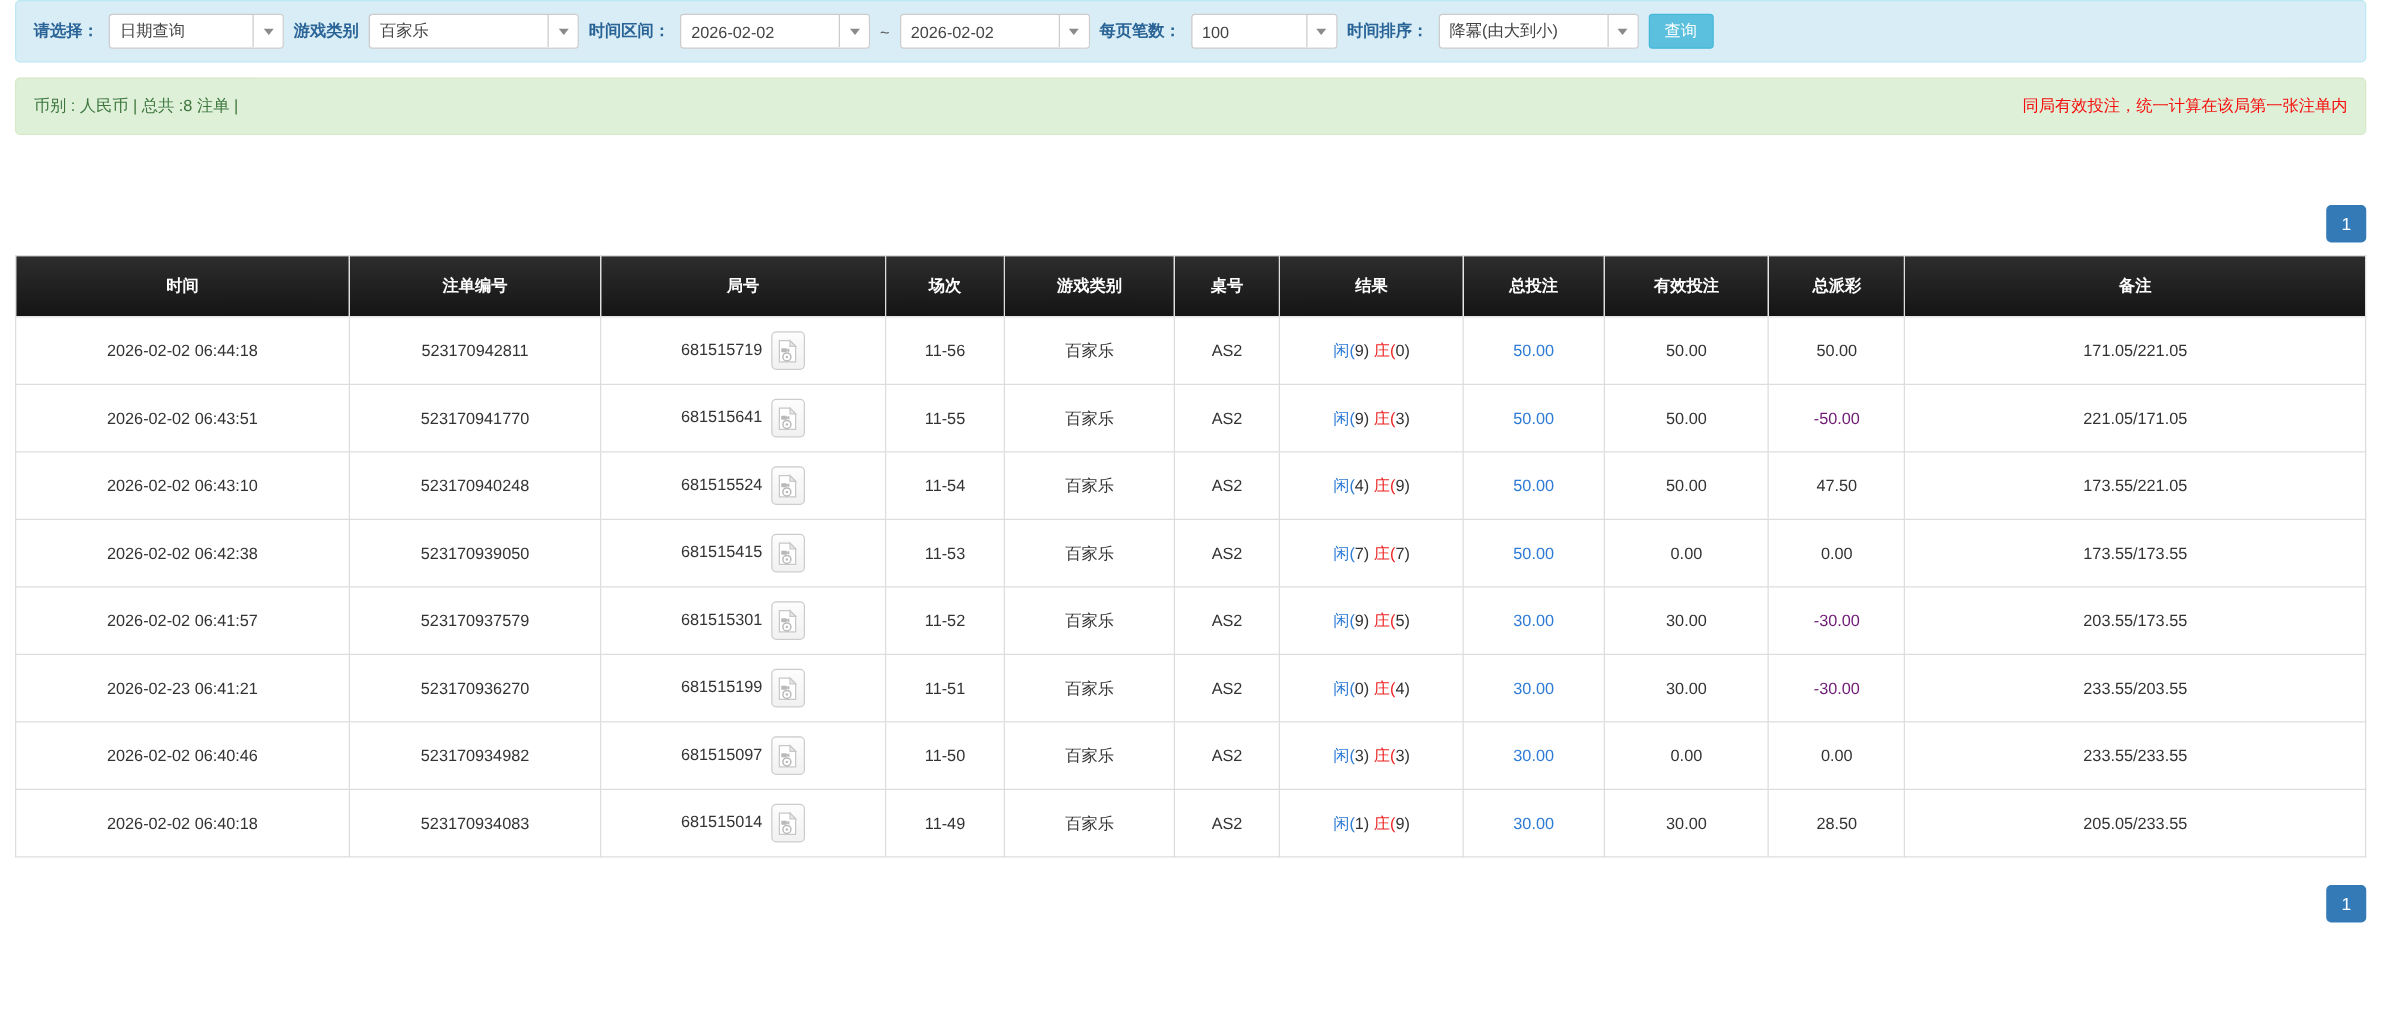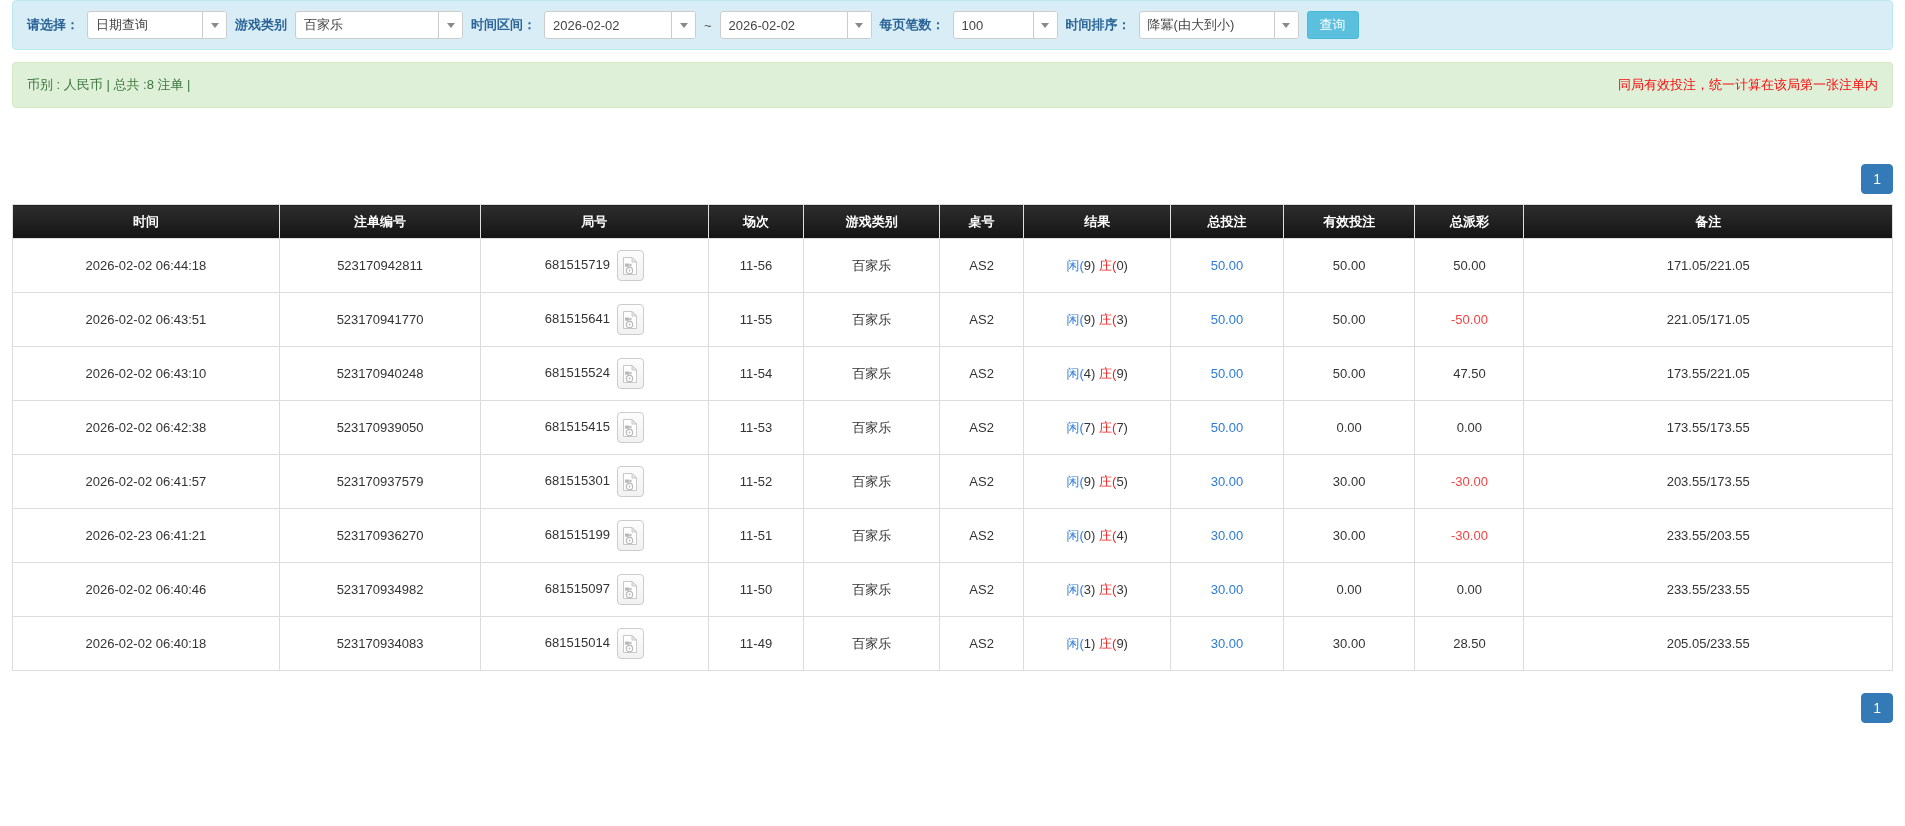--- a/index.html
+++ b/index.html
@@ -123,26 +123,26 @@
     border: 1px solid #ddd;
     text-align: center;
     vertical-align: middle;
     overflow: hidden;
     white-space: nowrap;
   }
   table.records thead th {
     background: linear-gradient(#2d2d2d, #141414);
     color: #fff;
     font-weight: bold;
-    height: 34px;
+    height: 49px;
     border-color: #dfdfdf;
   }
   table.records tbody td { height: 54px; background: #fff; }
   .blue { color: #2e7bd6; }
-  td.payout.neg span { color: #ef4444; }
+  td.payout.neg span { color: #701a75; }
   .res-p, .res-b { display: inline-block; }
   .res-p::first-letter { color: #2e7bd6; }
   .res-b::first-letter { color: #ee2222; }
 
   .vid-btn {
     display: inline-flex;
     align-items: center;
     justify-content: center;
     width: 27px; height: 31px;
     border: 1px solid #ccc;
@@ -191,21 +191,21 @@
     </div>
     <span class="tilde">~</span>
     <div class="sel" style="width:152px">
       <span class="sel-text">2026-02-02</span>
       <span class="sel-btn">
           <i class="caret"></i>
         </span>
     </div>
 
     <span class="f-label">每页笔数：</span>
-    <div class="sel" style="width:105px">
+    <div class="sel" style="width:117px">
       <span class="sel-text">100</span>
       <span class="sel-btn">
           <i class="caret"></i>
         </span>
     </div>
 
     <span class="f-label">时间排序：</span>
     <div class="sel" style="width:160px">
       <span class="sel-text">降冪(由大到小)</span>
       <span class="sel-btn">

